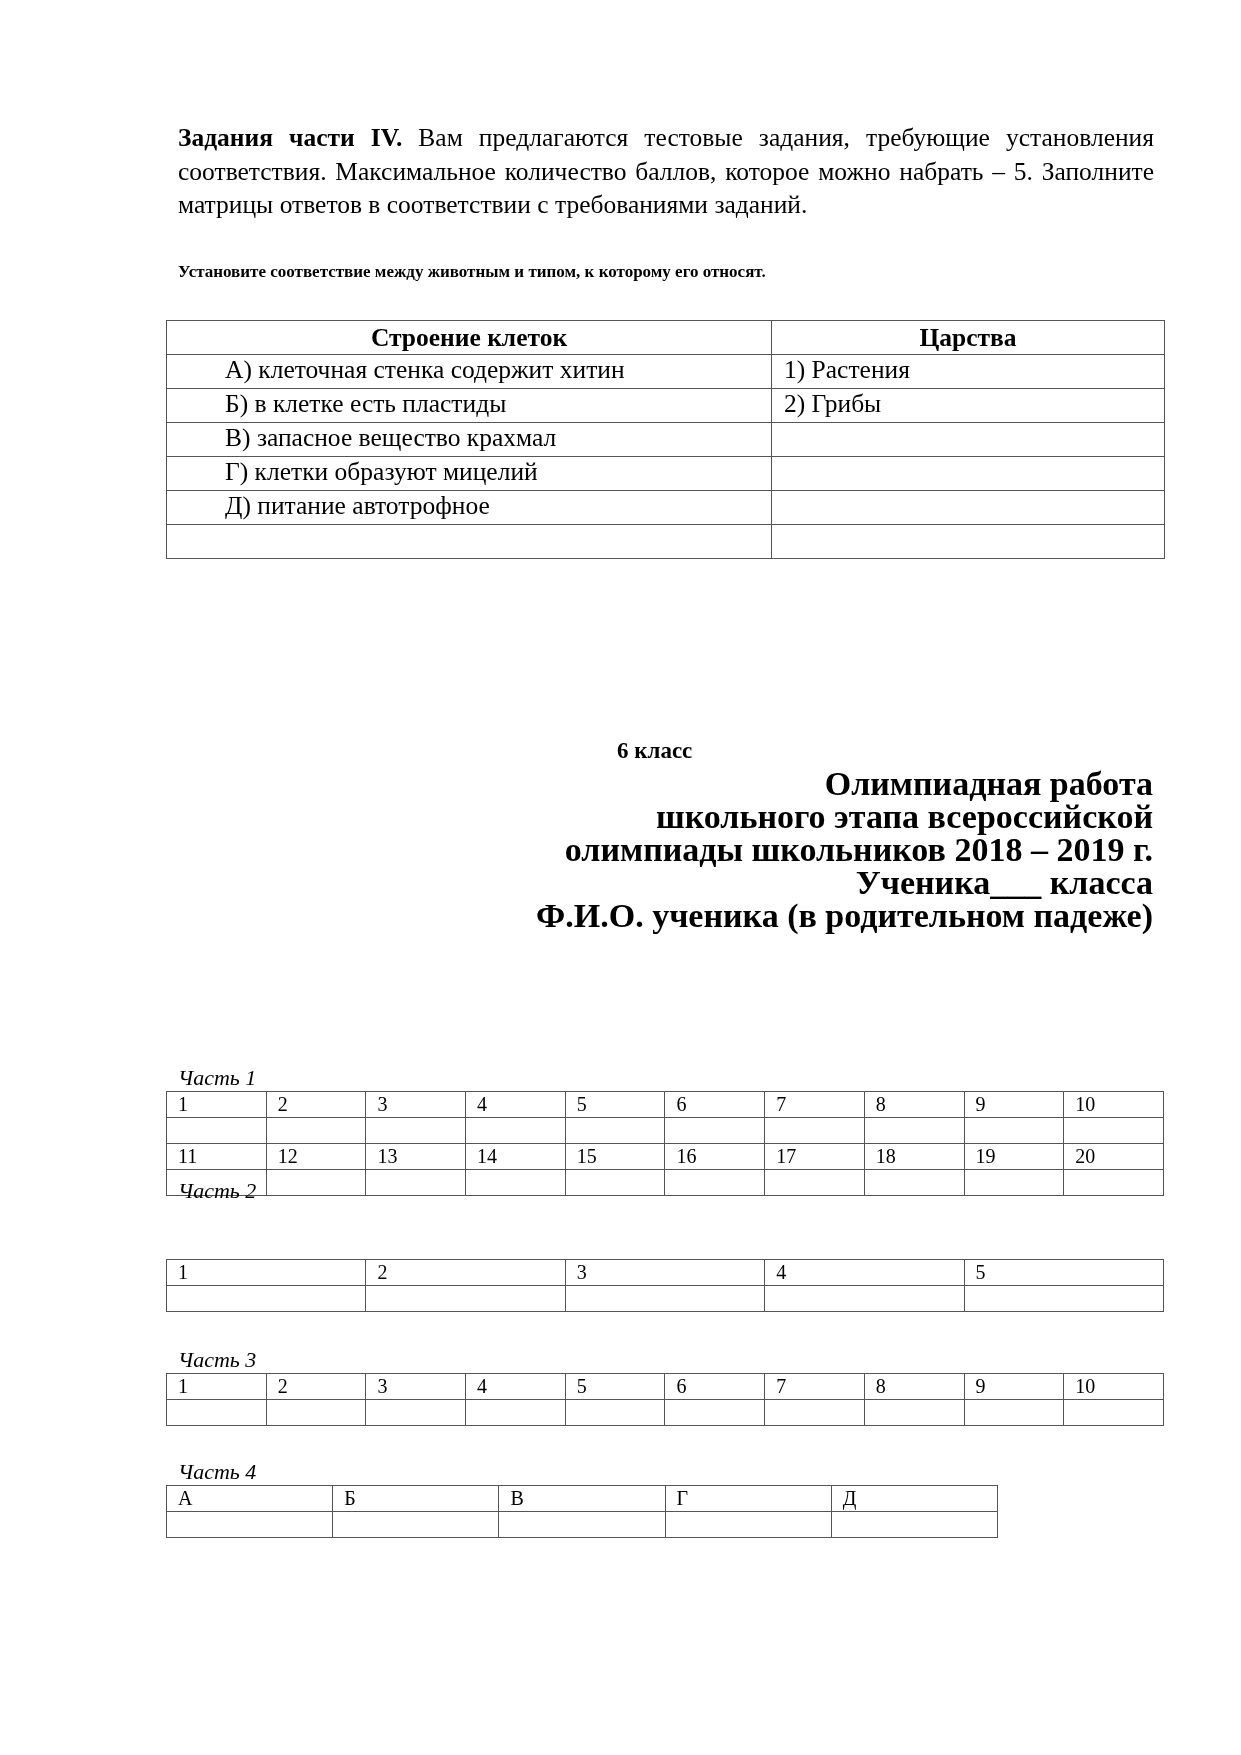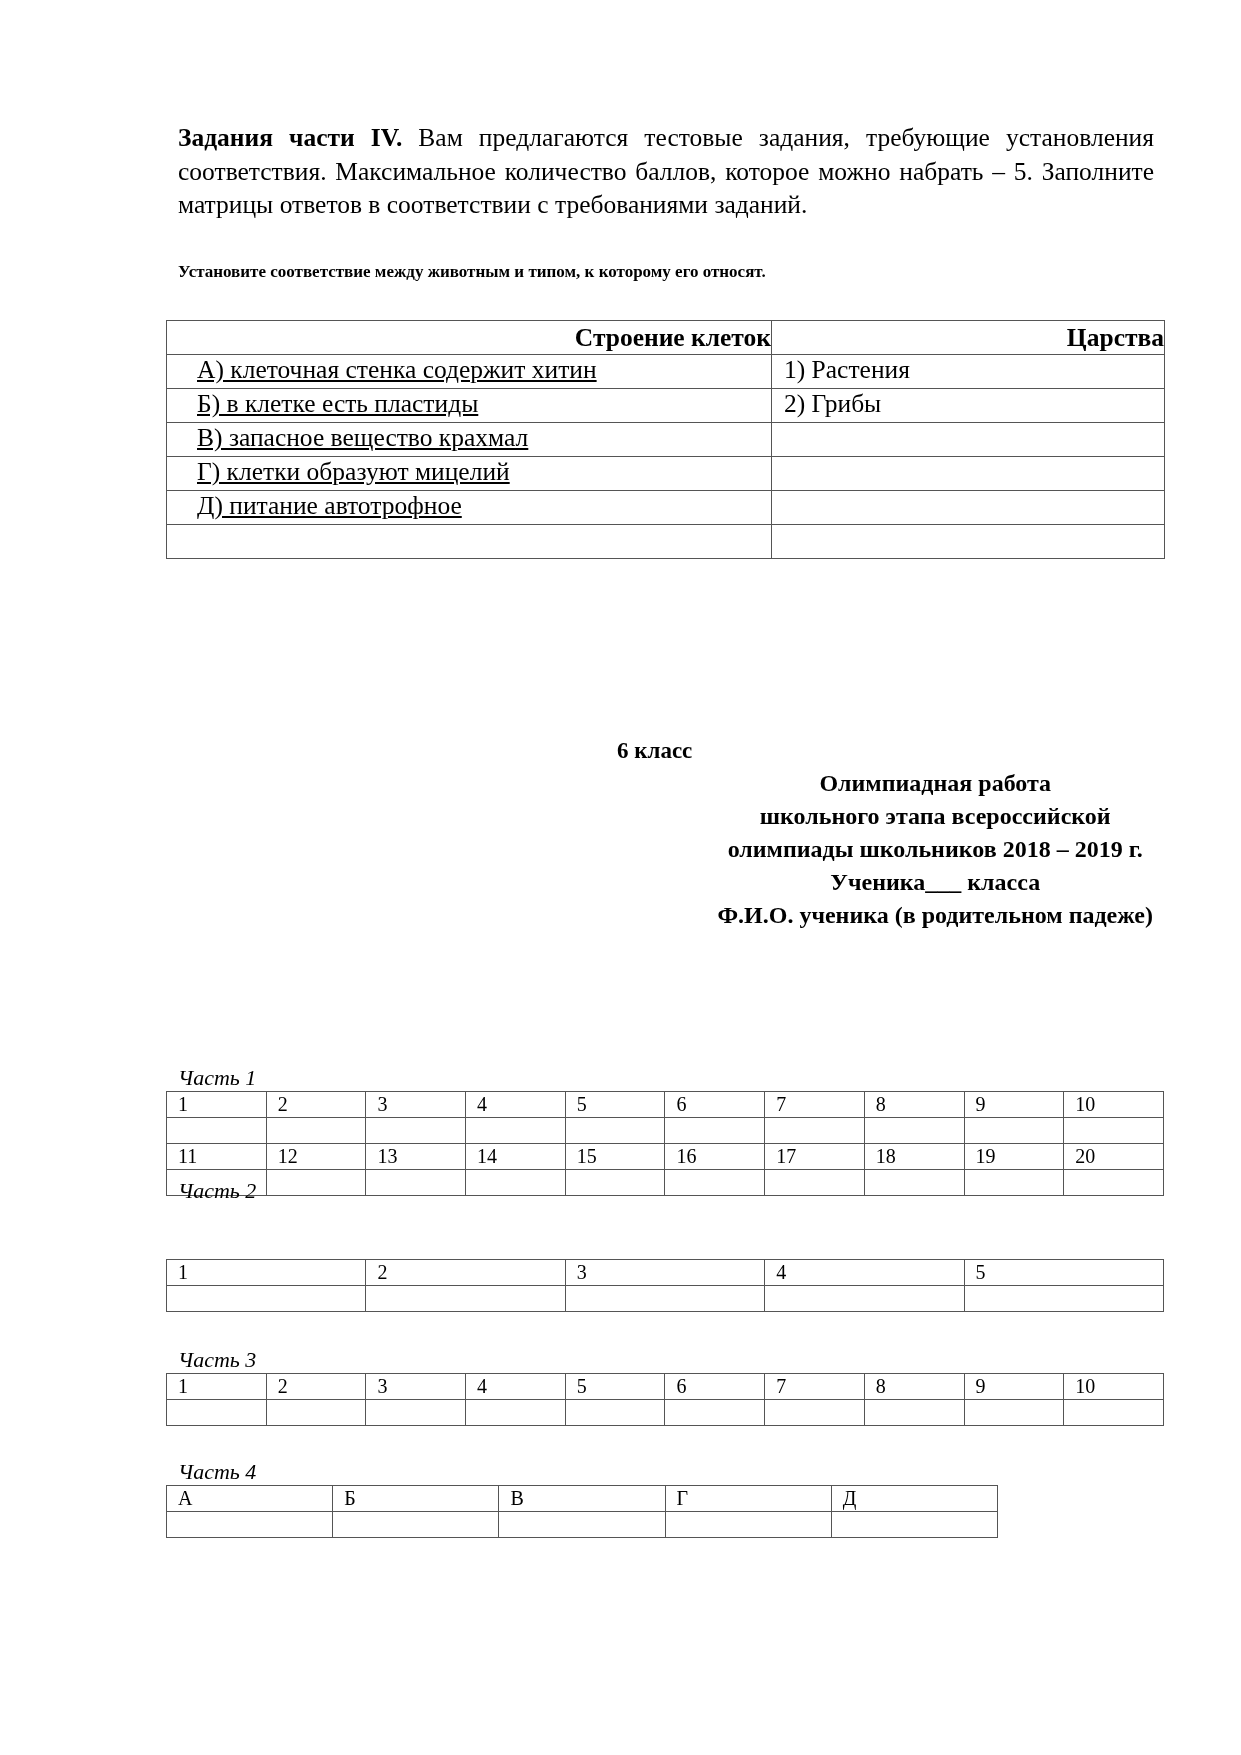--- a/index.html
+++ b/index.html
@@ -9,31 +9,31 @@
 
   .intro { left: 178px; top: 121px; width: 976px; font-size: 25.5px; line-height: 33.5px;
            text-align: justify; text-align-last: left; }
   .intro b { font-weight: bold; }
   .task { left: 178px; top: 255px; width: 976px; font-size: 17px; line-height: 33.5px; font-weight: bold; }
 
   table { border-collapse: collapse; table-layout: fixed; }
   td, th { border: 1.5px solid #555; padding: 0; }
 
   .match { left: 166px; top: 320px; width: 998px; font-size: 25.5px; }
-  .match th { font-weight: bold; text-align: right; height: 33px; line-height: 33px; margin-left: 44px; }
+  .match th { font-weight: bold; text-align: center; height: 33px; line-height: 33px; margin-left: 44px; }
   .match td { height: 33px; line-height: 30px; vertical-align: top; }
-  .match td.left { padding-left: 30px; text-decoration: underline; }
+  .match td.left { padding-left: 58px; }
   .match td.right { padding-left: 12px; }
 
   .label { font-size: 22px; line-height: 22px; font-style: italic; }
   .ans { font-size: 20px; }
   .ans td { height: 25px; line-height: 24px; vertical-align: top; padding-left: 11px; }
 
   .head { left: 617px; top: 734px; font-size: 23px; font-weight: bold; line-height: 33px; }
-  .title { right: 88px; top: 767px; font-size: 24px; font-weight: bold; line-height: 33px; text-align: center; }
+  .title { right: 88px; top: 767px; font-size: 34px; font-weight: bold; line-height: 33px; text-align: right; }
 </style>
 </head>
 <body>
 
 <div class="abs intro"><b>Задания части IV.</b><span> Вам предлагаются тестовые задания, требующие установления соответствия. Максимальное количество баллов, которое можно набрать – 5. Заполните матрицы ответов в соответствии с требованиями заданий.</span></div>
 
 <div class="abs task">Установите соответствие между животным и типом, к которому его относят.</div>
 
 <table class="abs match">
   <colgroup>

